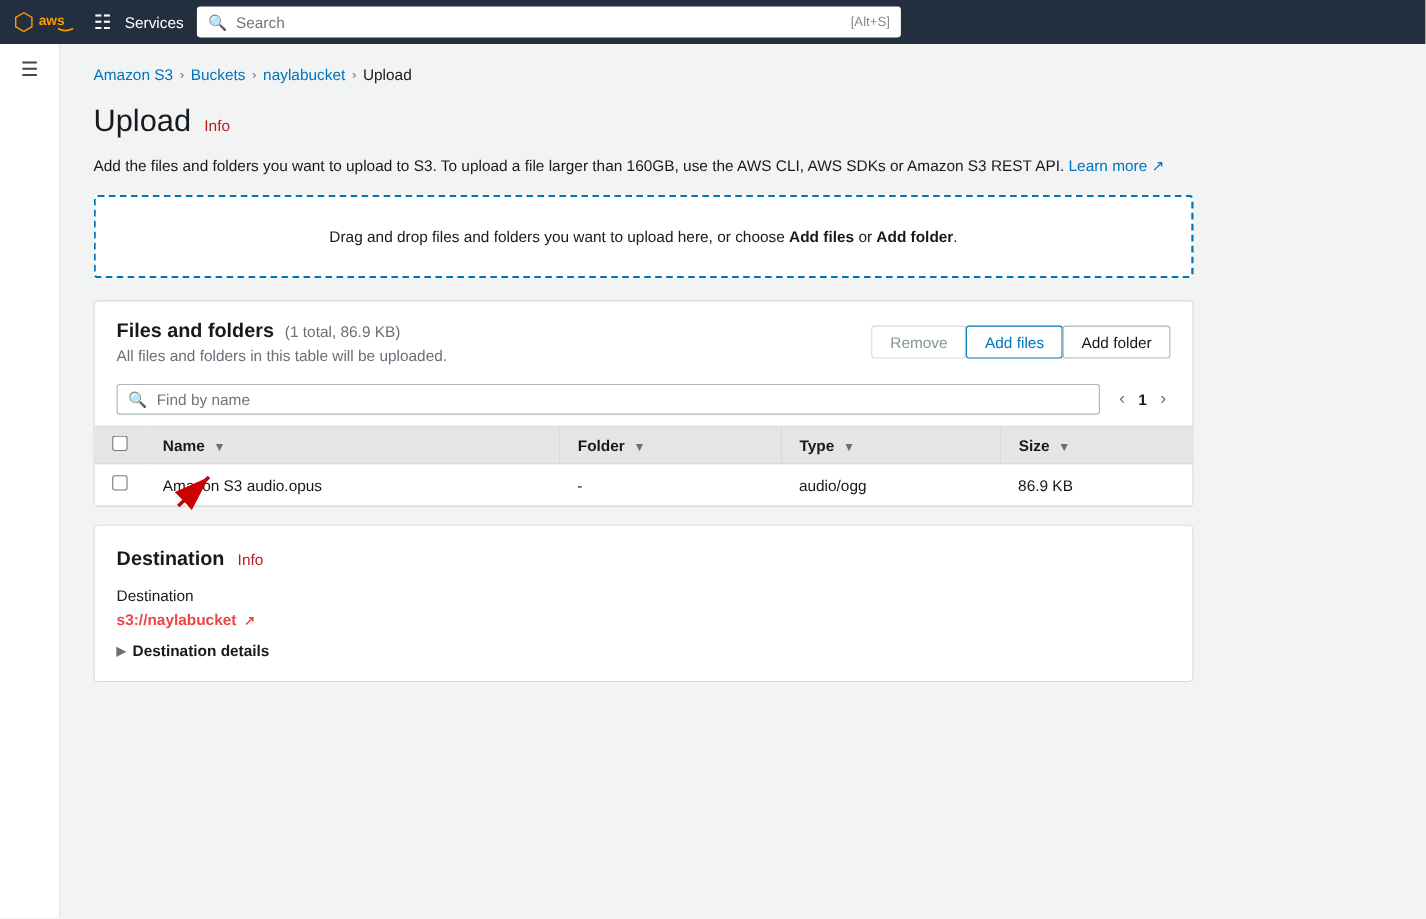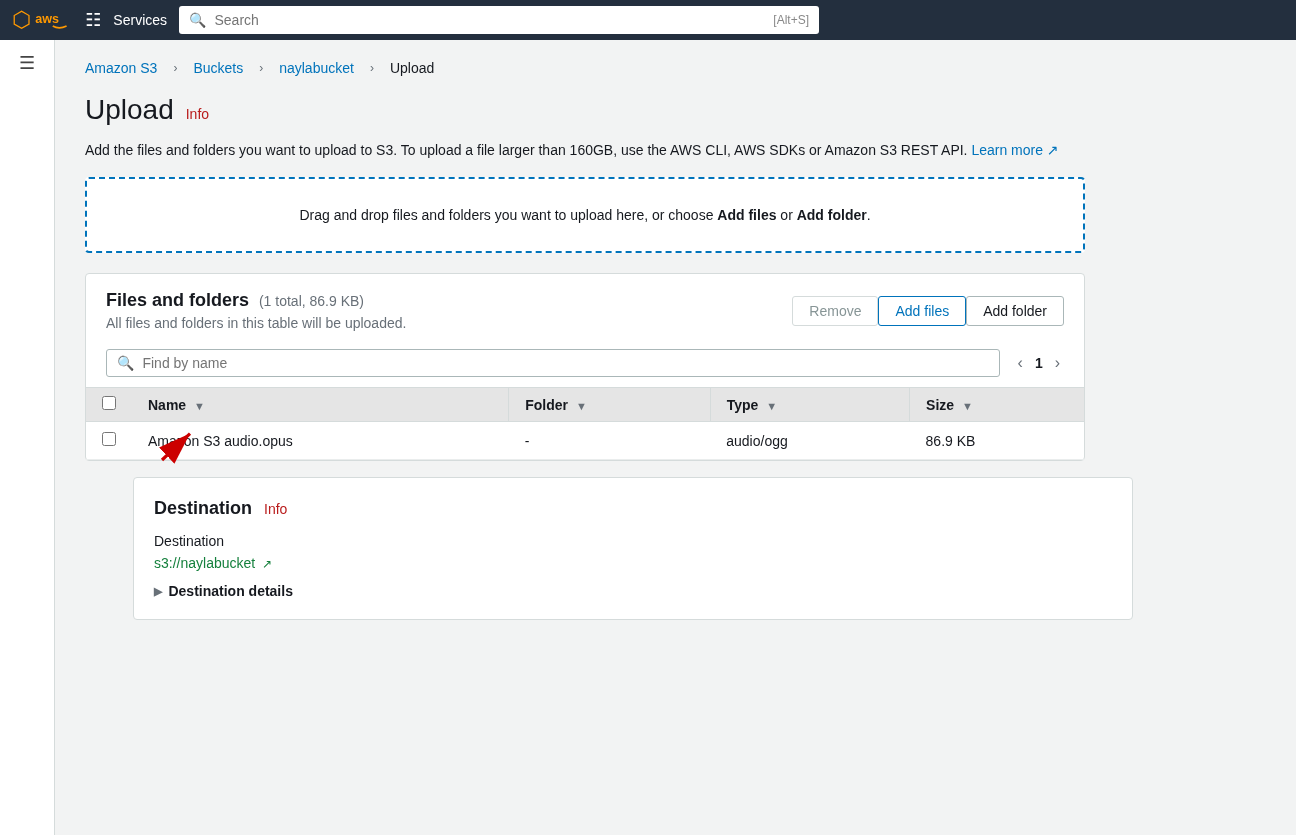--- a/index.html
+++ b/index.html
@@ -83,21 +83,21 @@
       flex: 1;
       padding: 20px 30px;
       background: #f2f3f3;
       overflow-y: auto;
     }
 
     
     .breadcrumb {
       display: flex;
       align-items: center;
-      gap: 16px;
+      gap: 6px;
       margin-bottom: 18px;
       font-size: 14px;
     }
     .breadcrumb a {
       color: #0073bb;
       text-decoration: none;
     }
     .breadcrumb-sep { color: #687078; font-size: 12px; }
     .breadcrumb-current { color: #16191f; }
 
@@ -284,42 +284,42 @@
       pointer-events: none;
     }
 
     
     .dest-card {
       background: #fff;
       border: 1px solid #d5dbdb;
       border-radius: 4px;
       max-width: 1000px;
       padding: 20px;
-      margin-left: 48px;
     }
     .dest-header {
       display: flex;
       align-items: baseline;
       gap: 12px;
       margin-bottom: 14px;
     }
     .dest-title {
       font-size: 18px;
       font-weight: 700;
       color: #16191f;
     }
     .dest-label {
       font-size: 14px;
       color: #16191f;
       margin-bottom: 6px;
     }
     .dest-link {
-      color: #15803d;
+      color: #ef4444;
       text-decoration: none;
       font-size: 14px;
+      font-weight: bold;
     }
     .ext-link-icon { font-size: 12px; margin-left: 3px; }
     .dest-details-row {
       display: flex;
       align-items: center;
       gap: 6px;
       margin-top: 12px;
       color: #16191f;
       font-size: 14px;
       font-weight: 600;

